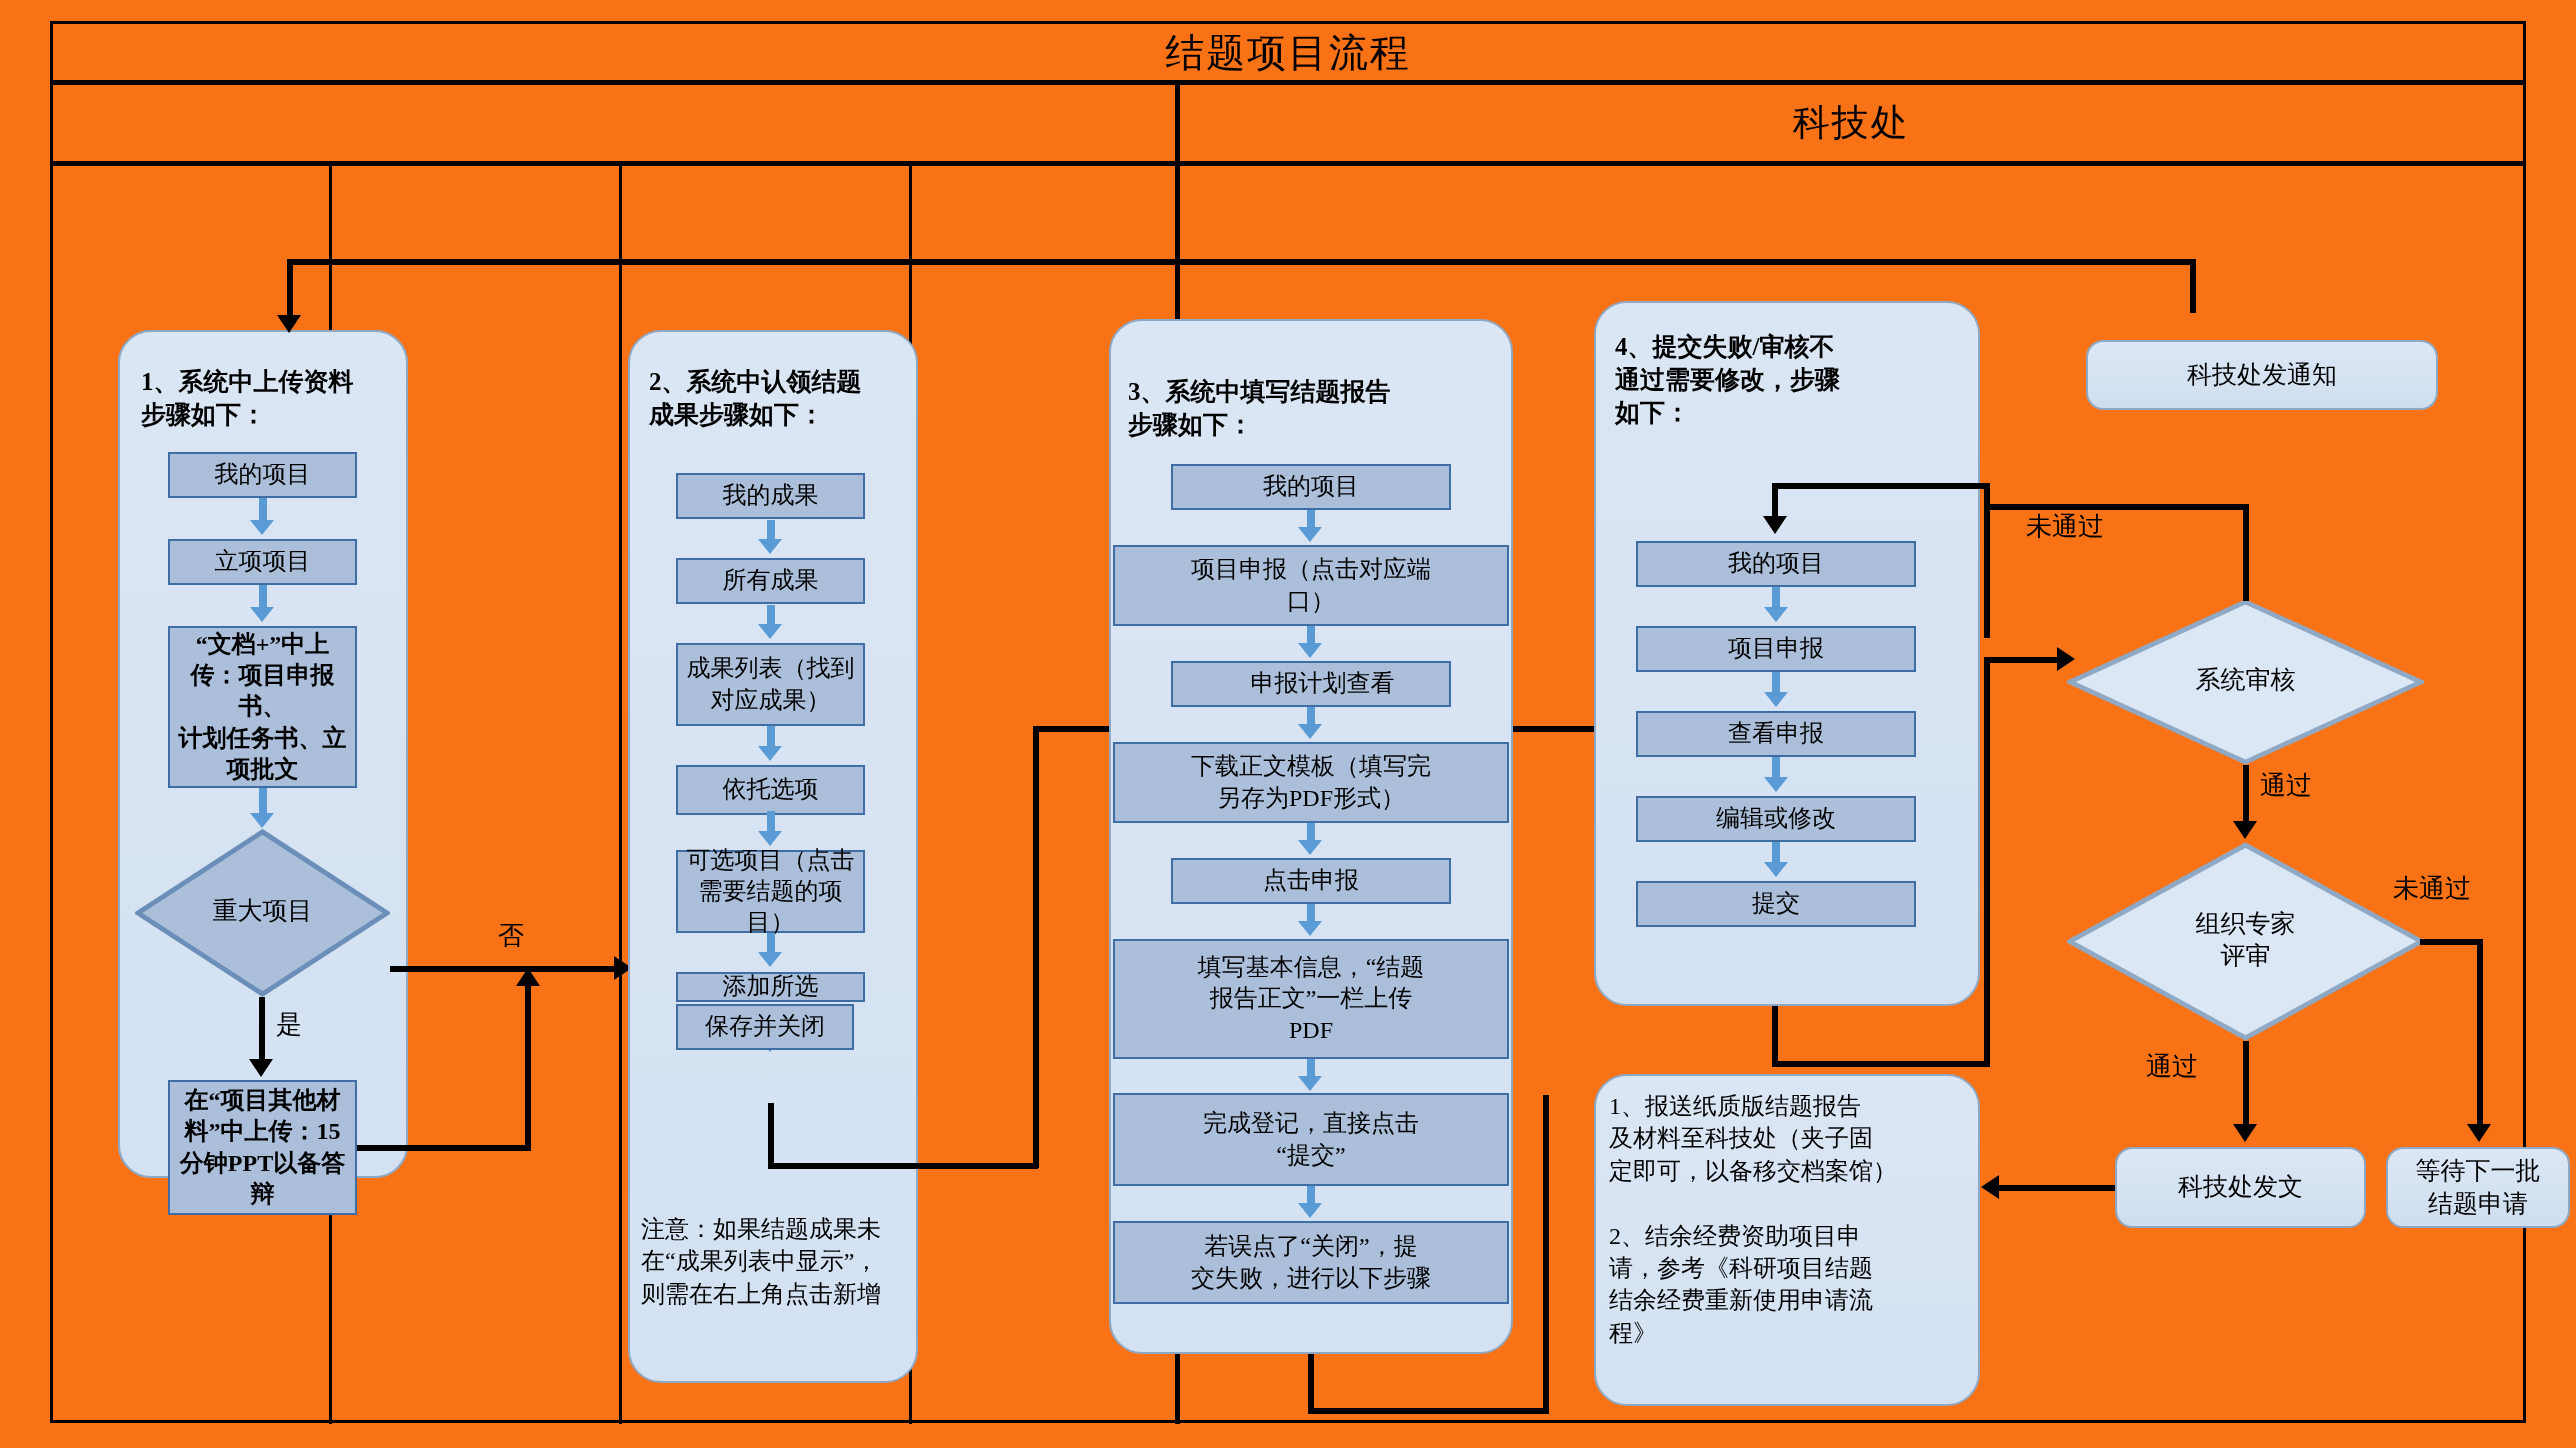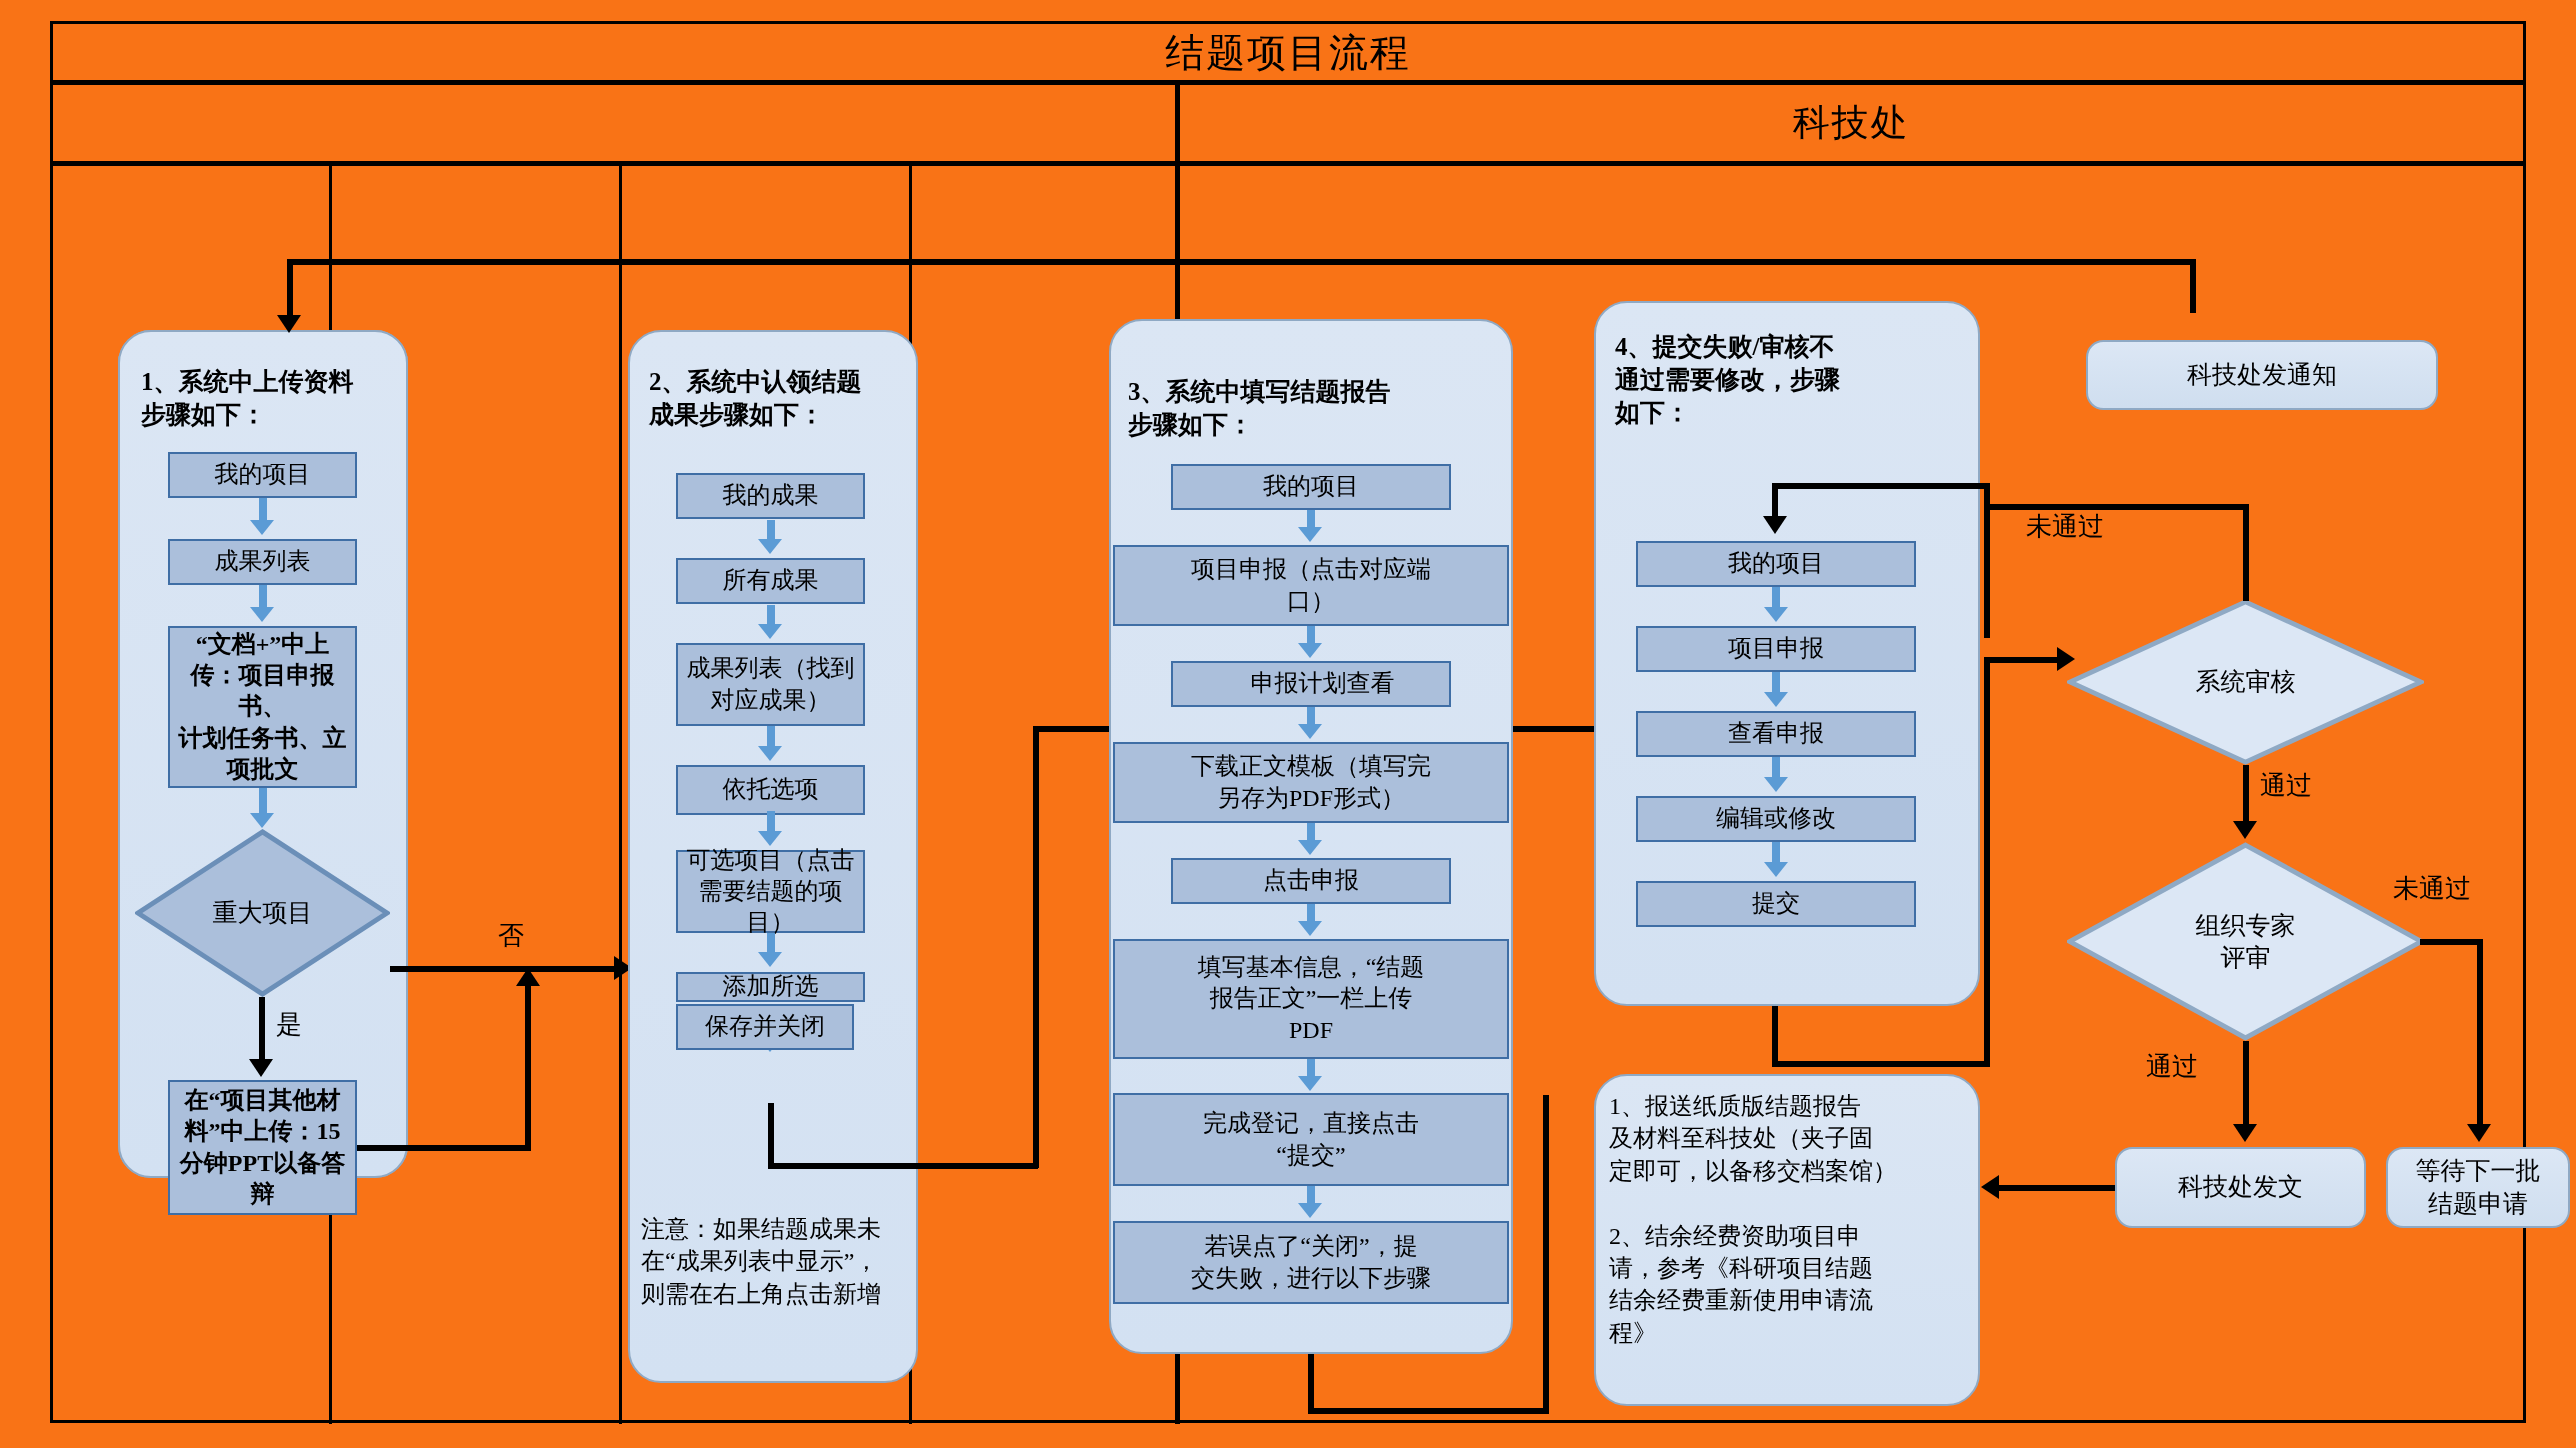--- a/index.html
+++ b/index.html
@@ -65,21 +65,21 @@
     position:absolute;
     background:linear-gradient(180deg,#dce7f5 0%,#cfdeef 100%);
     border:2.9px solid #8fa9c4;
     border-radius:17.4px;
     box-sizing:border-box;
     display:flex;align-items:center;justify-content:center;text-align:center;
     font-size:25px;line-height:1.3;color:#000;white-space:pre-line;
   }
 
   
-  .diamond{position:absolute;}
+  .diamond{position:absolute;font-family:Liberation Mono, monospace;}
   .diamond .dlabel{
     position:absolute;inset:0;display:flex;align-items:center;justify-content:center;
     font-size:25px;line-height:1.25;text-align:center;color:#000;white-space:pre-line;
   }
 
   
   .conn{position:absolute;background:#5b9bd5;}
   .conn-head{
     position:absolute;width:0;height:0;
     border-left:12.6px solid transparent;border-right:12.6px solid transparent;
@@ -120,21 +120,21 @@
   <div class="group" style="left:118px;top:330px;width:290px;height:425px;"></div>
   <div class="group" style="left:118px;top:753px;width:290px;height:425px;"></div>
   <div class="group" style="left:118px;top:330px;width:290px;height:848px;"></div>
   <div class="group-title" style="left:141px;top:365px;width:259px;">1、系统中上传资料
 步骤如下：</div>
 
   <div class="box" style="left:168px;top:452px;width:189px;height:46px;">我的项目</div>
   <div class="conn" style="left:259px;top:498px;width:7.7px;height:23px;"></div>
   <div class="conn-head" style="left:250px;top:520px;"></div>
 
-  <div class="box" style="left:168px;top:539px;width:189px;height:46px;">成果列表</div>
+  <div class="box" style="left:168px;top:539px;width:189px;height:46px;">立项项目</div>
   <div class="conn" style="left:259px;top:585px;width:7.7px;height:23px;"></div>
   <div class="conn-head" style="left:250px;top:607px;"></div>
 
   <div class="box b" style="left:168px;top:626px;width:189px;height:162px;">“文档+”中上
 传：项目申报书、
 计划任务书、立
 项批文</div>
   <div class="conn" style="left:259px;top:788px;width:7.7px;height:27px;"></div>
   <div class="conn-head" style="left:250px;top:813px;"></div>
 

